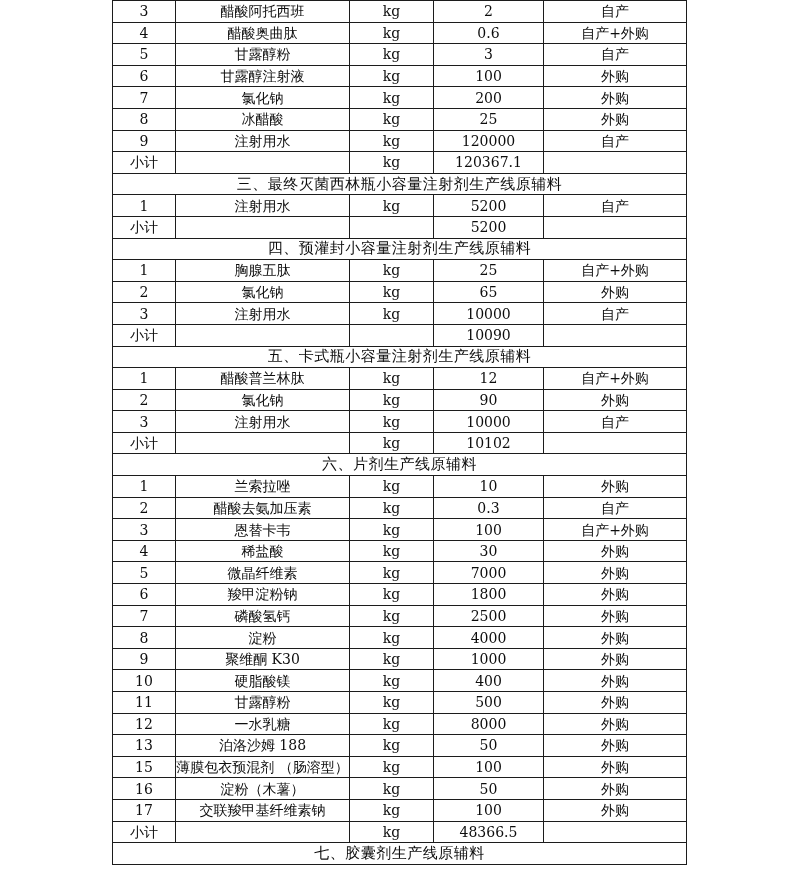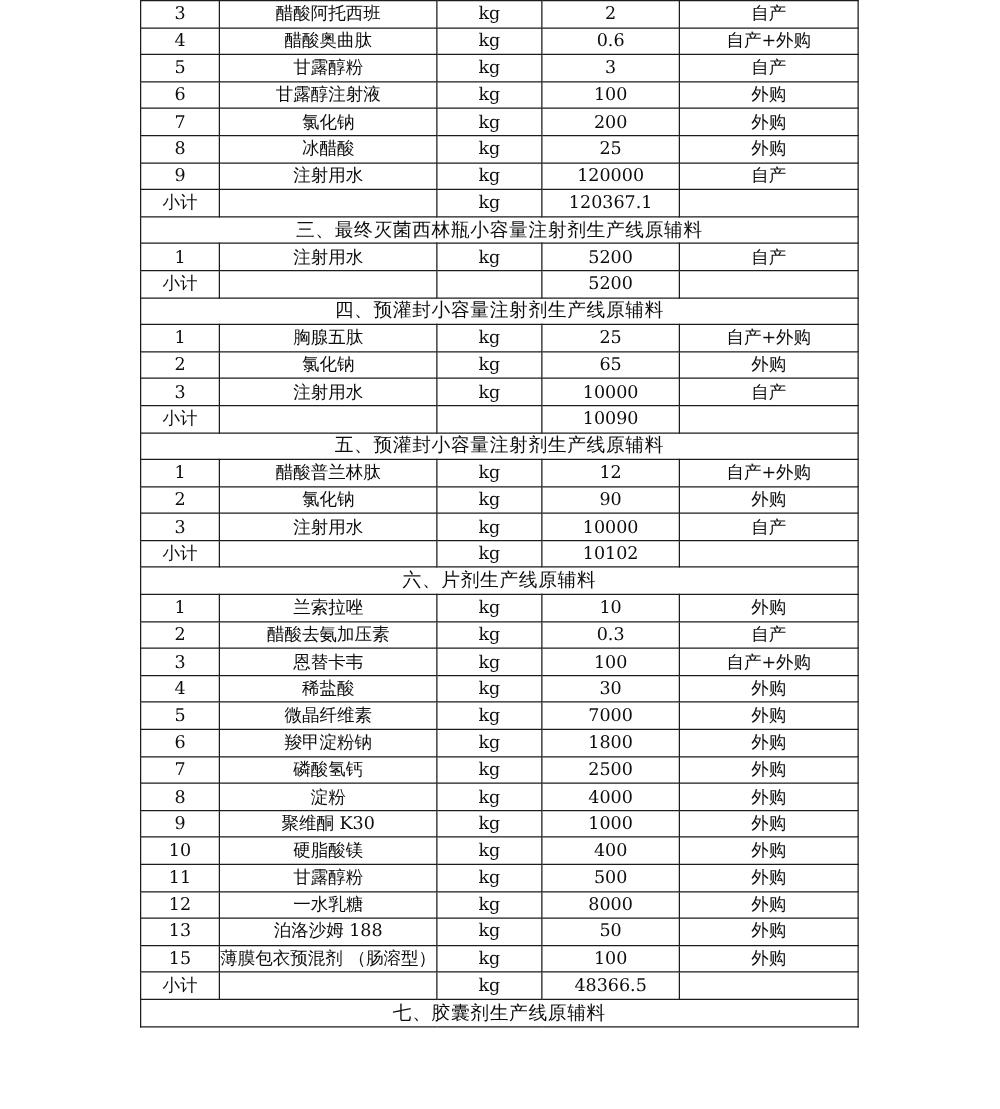--- a/index.html
+++ b/index.html
@@ -157,21 +157,21 @@
           <td>自产</td>
         </tr>
         <tr>
           <td>小计</td>
           <td></td>
           <td></td>
           <td>10090</td>
           <td></td>
         </tr>
         <tr>
-          <td class="sec" colspan="5">五、预灌封小容量注射剂生产线原辅料</td>
+          <td class="sec" colspan="5">五、卡式瓶小容量注射剂生产线原辅料</td>
         </tr>
         <tr>
           <td>1</td>
           <td>醋酸普兰林肽</td>
           <td>kg</td>
           <td>12</td>
           <td>自产+外购</td>
         </tr>
         <tr>
           <td>2</td>
@@ -284,20 +284,34 @@
         <tr>
           <td>13</td>
           <td>泊洛沙姆 188</td>
           <td>kg</td>
           <td>50</td>
           <td>外购</td>
         </tr>
         <tr>
           <td>15</td>
           <td>薄膜包衣预混剂 （肠溶型）</td>
+          <td>kg</td>
+          <td>100</td>
+          <td>外购</td>
+        </tr>
+        <tr>
+          <td>16</td>
+          <td>淀粉（木薯）</td>
+          <td>kg</td>
+          <td>50</td>
+          <td>外购</td>
+        </tr>
+        <tr>
+          <td>17</td>
+          <td>交联羧甲基纤维素钠</td>
           <td>kg</td>
           <td>100</td>
           <td>外购</td>
         </tr>
         <tr>
           <td>小计</td>
           <td></td>
           <td>kg</td>
           <td>48366.5</td>
           <td></td>

